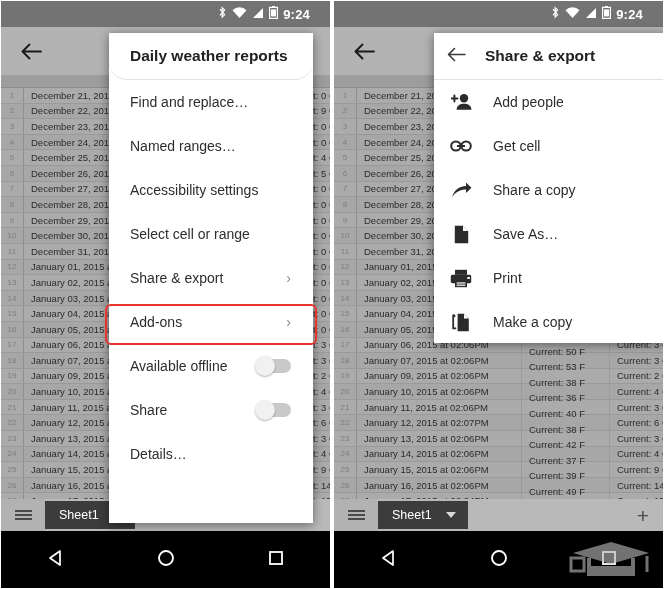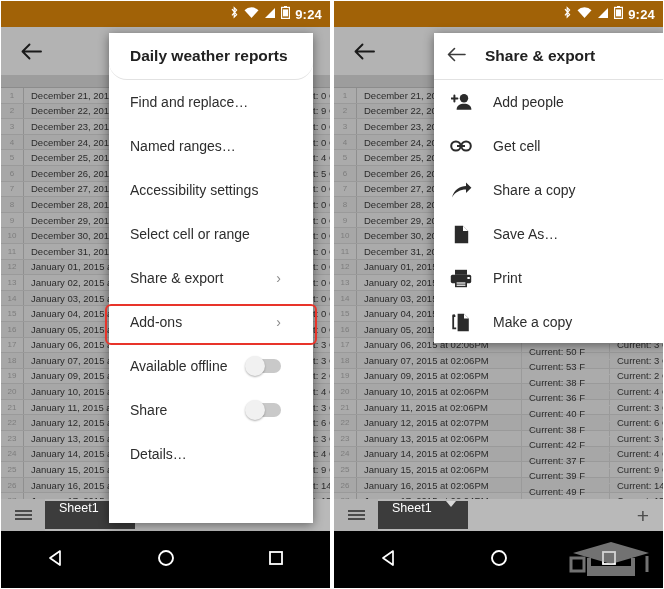--- a/index.html
+++ b/index.html
@@ -21,23 +21,23 @@
     overflow: hidden;
     background: #9b9b9b;
     border: 1px solid #ffffff;
     border-right: 2px solid #ffffff;
   }
   .phone.right { border-right: 1px solid #ffffff; border-left: 2px solid #ffffff;}
 
   
   .statusbar {
     position: absolute; top: 0; left: 0; right: 0; height: 26px;
-    background: #a16207;
+    background: #737373;
     display: flex; align-items: center; justify-content: flex-end;
-    padding-right: 8px; gap: 5px;
+    padding-right: 20px; gap: 5px;
   }
   .sb-icon { display: block; }
   .sb-time {
     color: #ffffff; font-size: 13px; font-weight: 700;
     letter-spacing: .2px; line-height: 1;
   }
 
   
   .appbar {
     position: absolute; top: 26px; left: 0; right: 0; height: 48px;
@@ -92,21 +92,21 @@
     position: absolute; left: 0; right: 0; bottom: 57px; height: 32px;
     background: #b9b9b9; display: flex; align-items: center;
   }
   .hamb {
     width: 44px; height: 32px; display: flex; align-items: center;
     justify-content: center; background: #b2b2b2;
   }
   .hamb span { display:block; width: 17px; height: 2px; background: #4a4a4a; margin: 1.6px 0; }
   .tab {
     height: 28px; background: #3c3c3c; color: #ffffff;
-    display: flex; gap: 14px;
+    display: flex; align-items: center; gap: 14px;
     padding: 0 12px 0 14px; font-size: 12.5px;
   }
   .tabcaret {
     width: 0; height: 0; border-left: 5px solid transparent;
     border-right: 5px solid transparent; border-top: 6px solid #d8d8d8;
   }
   .plus { margin-left: auto; margin-right: 14px; color: #4e4e4e; font-size: 21px; line-height: 1; }
 
   
   .navbar {
@@ -131,21 +131,21 @@
     border-radius: 18px;
   }
   .menu-title-row {
     height: 47px; display: flex; align-items: center; gap: 19px;
     padding-left: 13px; border-bottom: 1px solid #e2e2e2;
   }
   .menu-title-row .mt-text { font-size: 15.5px; font-weight: 700; color: #212121; }
 
   .mitem {
     height: 44px; display: flex; align-items: center;
-    padding: 0 32px 0 21px; font-size: 14px; color: #2d2d2d;
+    padding: 0 22px 0 21px; font-size: 14px; color: #2d2d2d;
     position: relative;
   }
   .mitem .label { flex: 1; white-space: nowrap; }
   .chev { color: #8a8a8a; font-size: 14px; }
 
   .mitem-icon {
     height: 44px; display: flex; align-items: center; gap: 21px;
     padding: 0 14px 0 16px; font-size: 14px; color: #2d2d2d;
   }
   .mitem-icon .ic {

